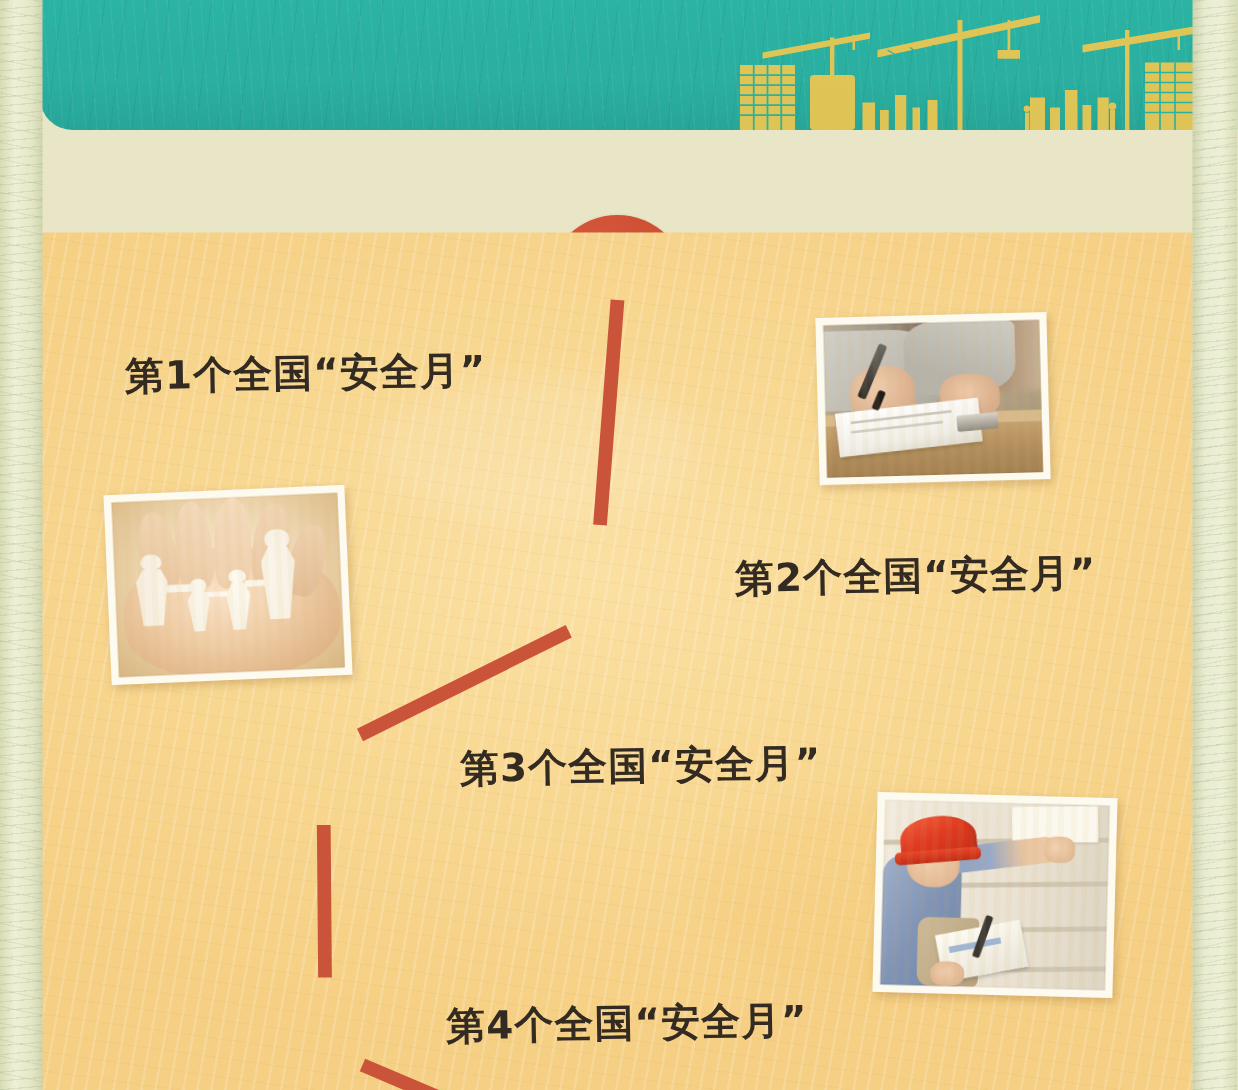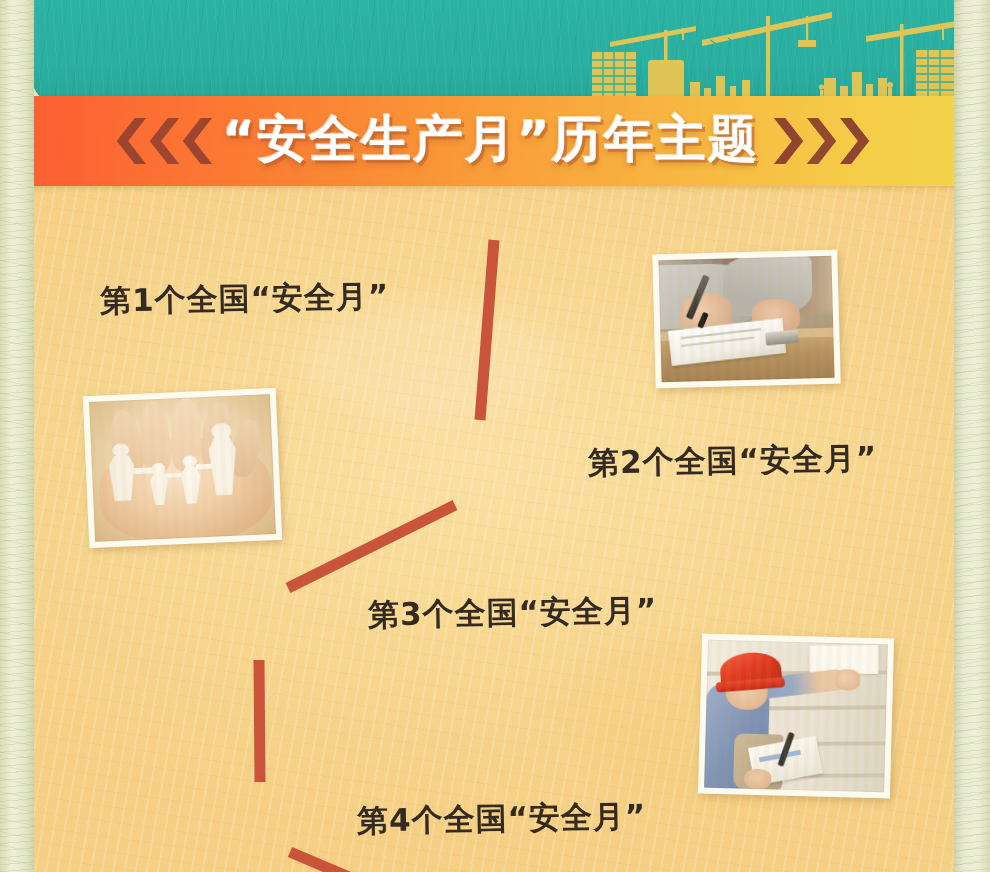--- a/index.html
+++ b/index.html
@@ -201,33 +201,20 @@
             <circle cx="251.5" cy="87" r="2.6"></circle>
         </g>
       </svg>
     </div>
   </div>
 
   <div class="body-bg"></div>
   <div class="smudge" style="left:300px;top:300px;width:260px;height:120px;background:rgba(255,255,255,.12);"></div>
   <div class="smudge" style="left:560px;top:640px;width:300px;height:150px;background:rgba(240,190,100,.14);"></div>
 
-  <div class="banner">
-    <div class="chev-group left">
-      <div class="chev"></div>
-      <div class="chev c2"></div>
-      <div class="chev"></div>
-    </div>
-    <div class="banner-title">“安全生产月”历年主题</div>
-    <div class="chev-group right">
-      <div class="chev r"></div>
-      <div class="chev r c2"></div>
-      <div class="chev r"></div>
-    </div>
-  </div>
 
   <svg class="tl" viewBox="0 0 990 872">
     <g stroke="#c9543a" stroke-width="11" stroke-linecap="butt">
       <line x1="494" y1="240" x2="480" y2="420"></line>
       <line x1="455" y1="505" x2="288" y2="588"></line>
       <line x1="259" y1="660" x2="260" y2="782"></line>
       <line x1="290" y1="852" x2="370" y2="886"></line>
     </g>
   </svg>
 

